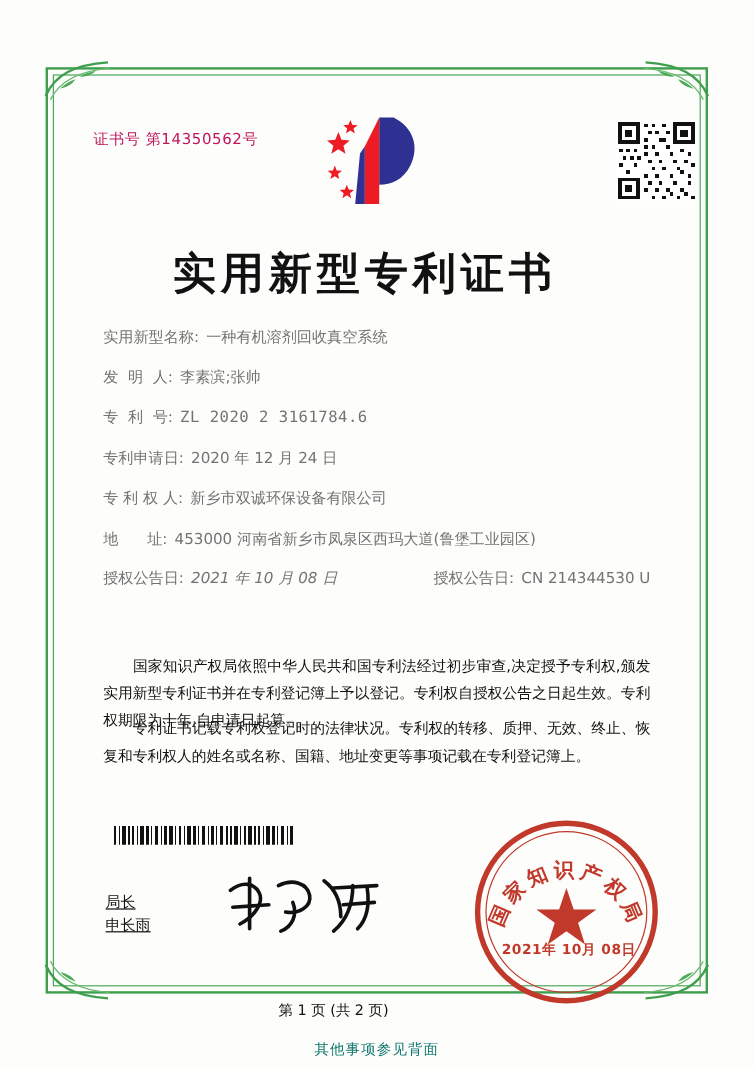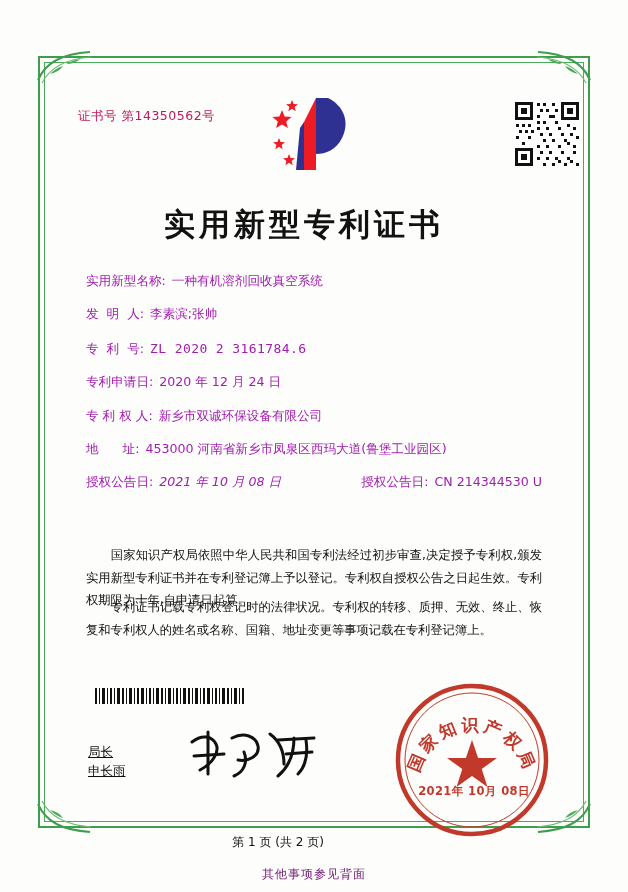--- a/index.html
+++ b/index.html
@@ -80,35 +80,35 @@
   }
   .qr svg { display: block; }
 
   .title {
     position: absolute;
     left: 0;
     top: 204px;
     width: 608px;
     text-align: center;
     font-family: "DejaVu Serif", "Liberation Serif", serif;
-    font-size: 31px;
+    font-size: 36px;
     font-weight: bold;
     letter-spacing: 4px;
     color: #111;
   }
 
   
   .fields {
     position: absolute;
     left: 86px;
     top: 272px;
     width: 460px;
     font-size: 12.6px;
     line-height: 1.5;
-    color: #a21caf;
+    color: #737373;
   }
   .field-row {
     display: flex;
     align-items: baseline;
     margin-bottom: 14.5px;
   }
   .field-label {
     white-space: pre;
     flex: 0 0 auto;
   }
@@ -208,21 +208,21 @@
     font-size: 12px;
     color: #111;
   }
   .footer-note {
     position: absolute;
     left: 0;
     top: 866px;
     width: 628px;
     text-align: center;
     font-size: 12px;
-    color: #701a75;
+    color: #0f766e;
     letter-spacing: 1px;
   }
 </style>
 </head>
 <body>
 
 <div class="page">
 
   <div class="border-outer"></div>
   <div class="border-inner"></div>

